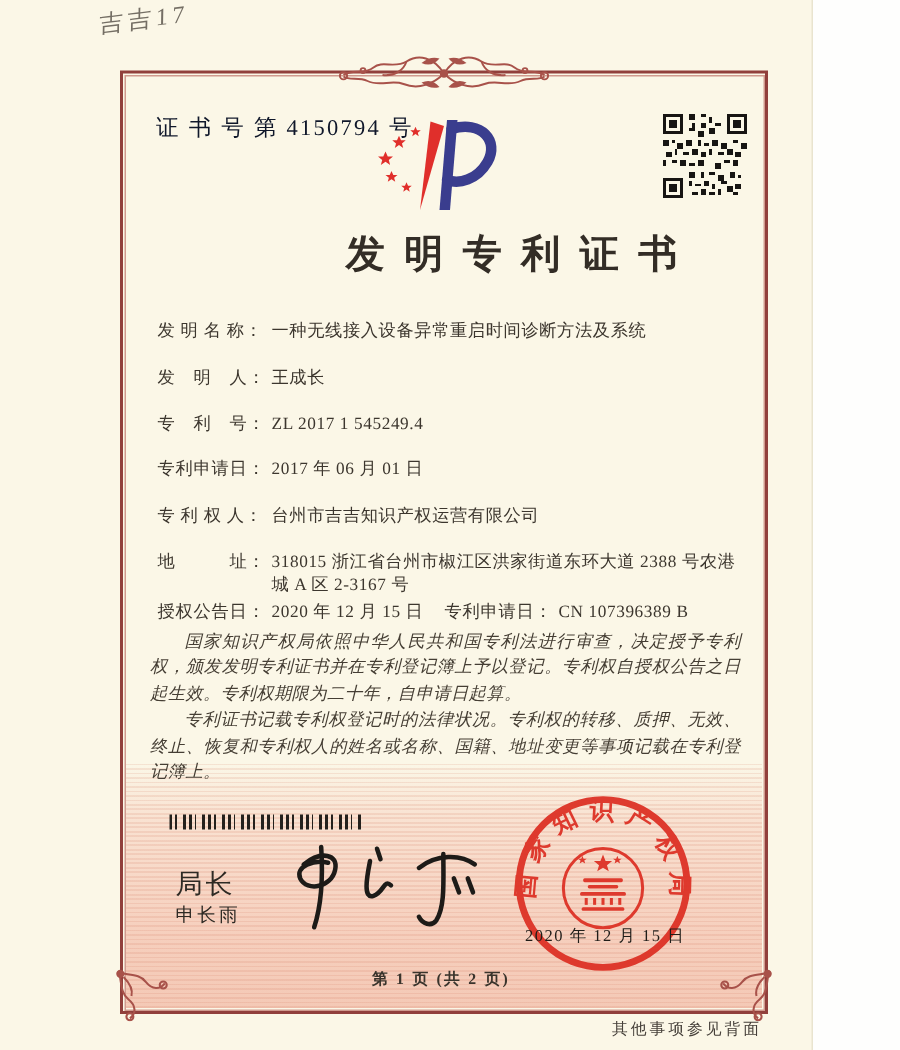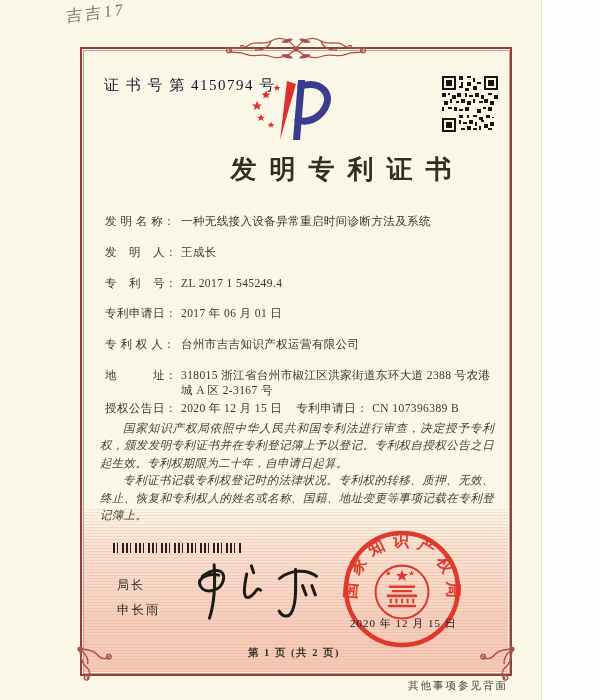--- a/index.html
+++ b/index.html
@@ -41,21 +41,21 @@
   .frow.double{gap:0;}
   .frow.double .pair2{display:flex;margin-left:14px;}
   
   .paras{position:absolute;left:100px;top:420px;width:394px;font-size:11.5px;
          line-height:17.4px;text-align:justify;z-index:2;color:#453e34;}
   .paras p{margin:0;text-indent:2em;letter-spacing:.3px;font-style:italic;}
   
   .barcode{position:absolute;left:113px;top:543px;width:128px;height:10px;z-index:2;
      background:repeating-linear-gradient(90deg,#24211d 0 2px,rgba(0,0,0,0) 2px 4px,
        #24211d 4px 5px,rgba(0,0,0,0) 5px 9px,#24211d 9px 11px,rgba(0,0,0,0) 11px 13px);}
-  .director-title{position:absolute;left:117px;top:577px;font-size:12px;
+  .director-title{position:absolute;left:117px;top:577px;font-size:18px;
                   letter-spacing:2px;color:#2e2a24;z-index:2;}
   .director-name{position:absolute;left:117px;top:602px;font-size:12.5px;
                  letter-spacing:2px;color:#2e2a24;z-index:2;}
   .signature{position:absolute;left:186px;top:560px;width:140px;height:64px;z-index:3;}
   .ghost{position:absolute;left:0;top:0;font-size:2px;color:transparent;}
   .seal{position:absolute;left:341px;top:528px;width:122px;height:122px;z-index:2;opacity:.95;}
   .seal-date{position:absolute;left:350px;top:616px;width:125px;font-size:11px;
              letter-spacing:1px;color:#201d19;z-index:4;white-space:pre;}
   .page-no{position:absolute;left:80px;top:646px;width:428px;text-align:center;
            font-size:10.5px;letter-spacing:1.5px;color:#3a342c;z-index:3;white-space:pre;font-weight:bold;}

